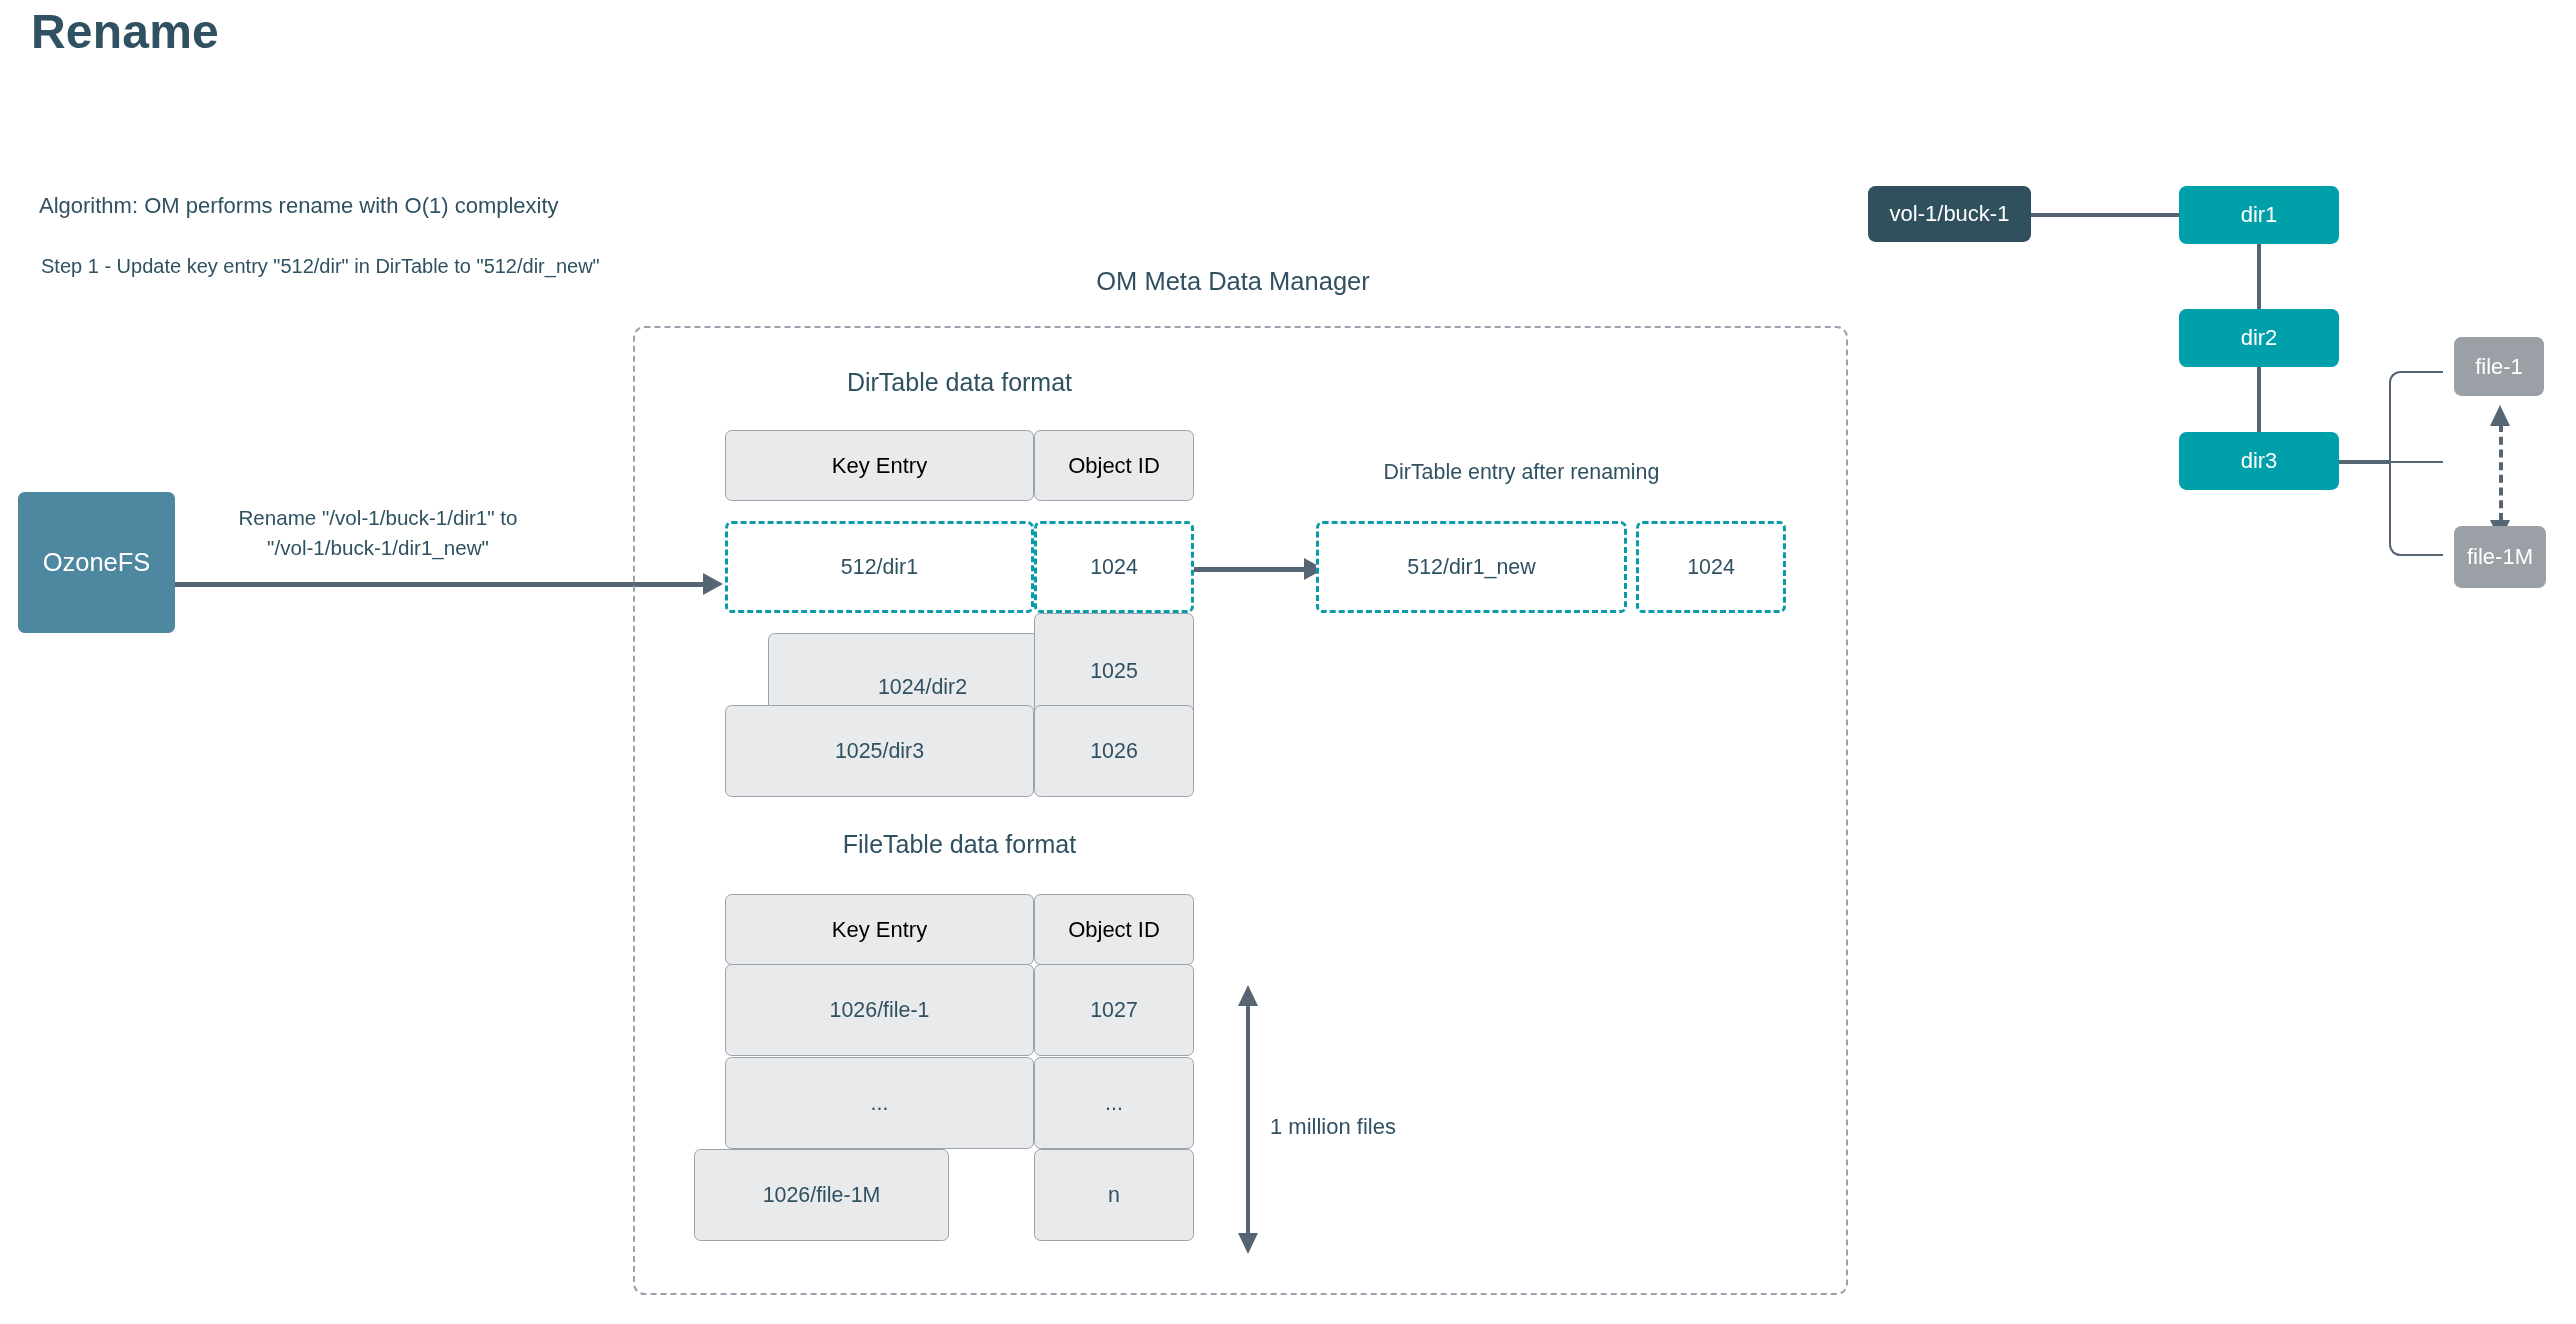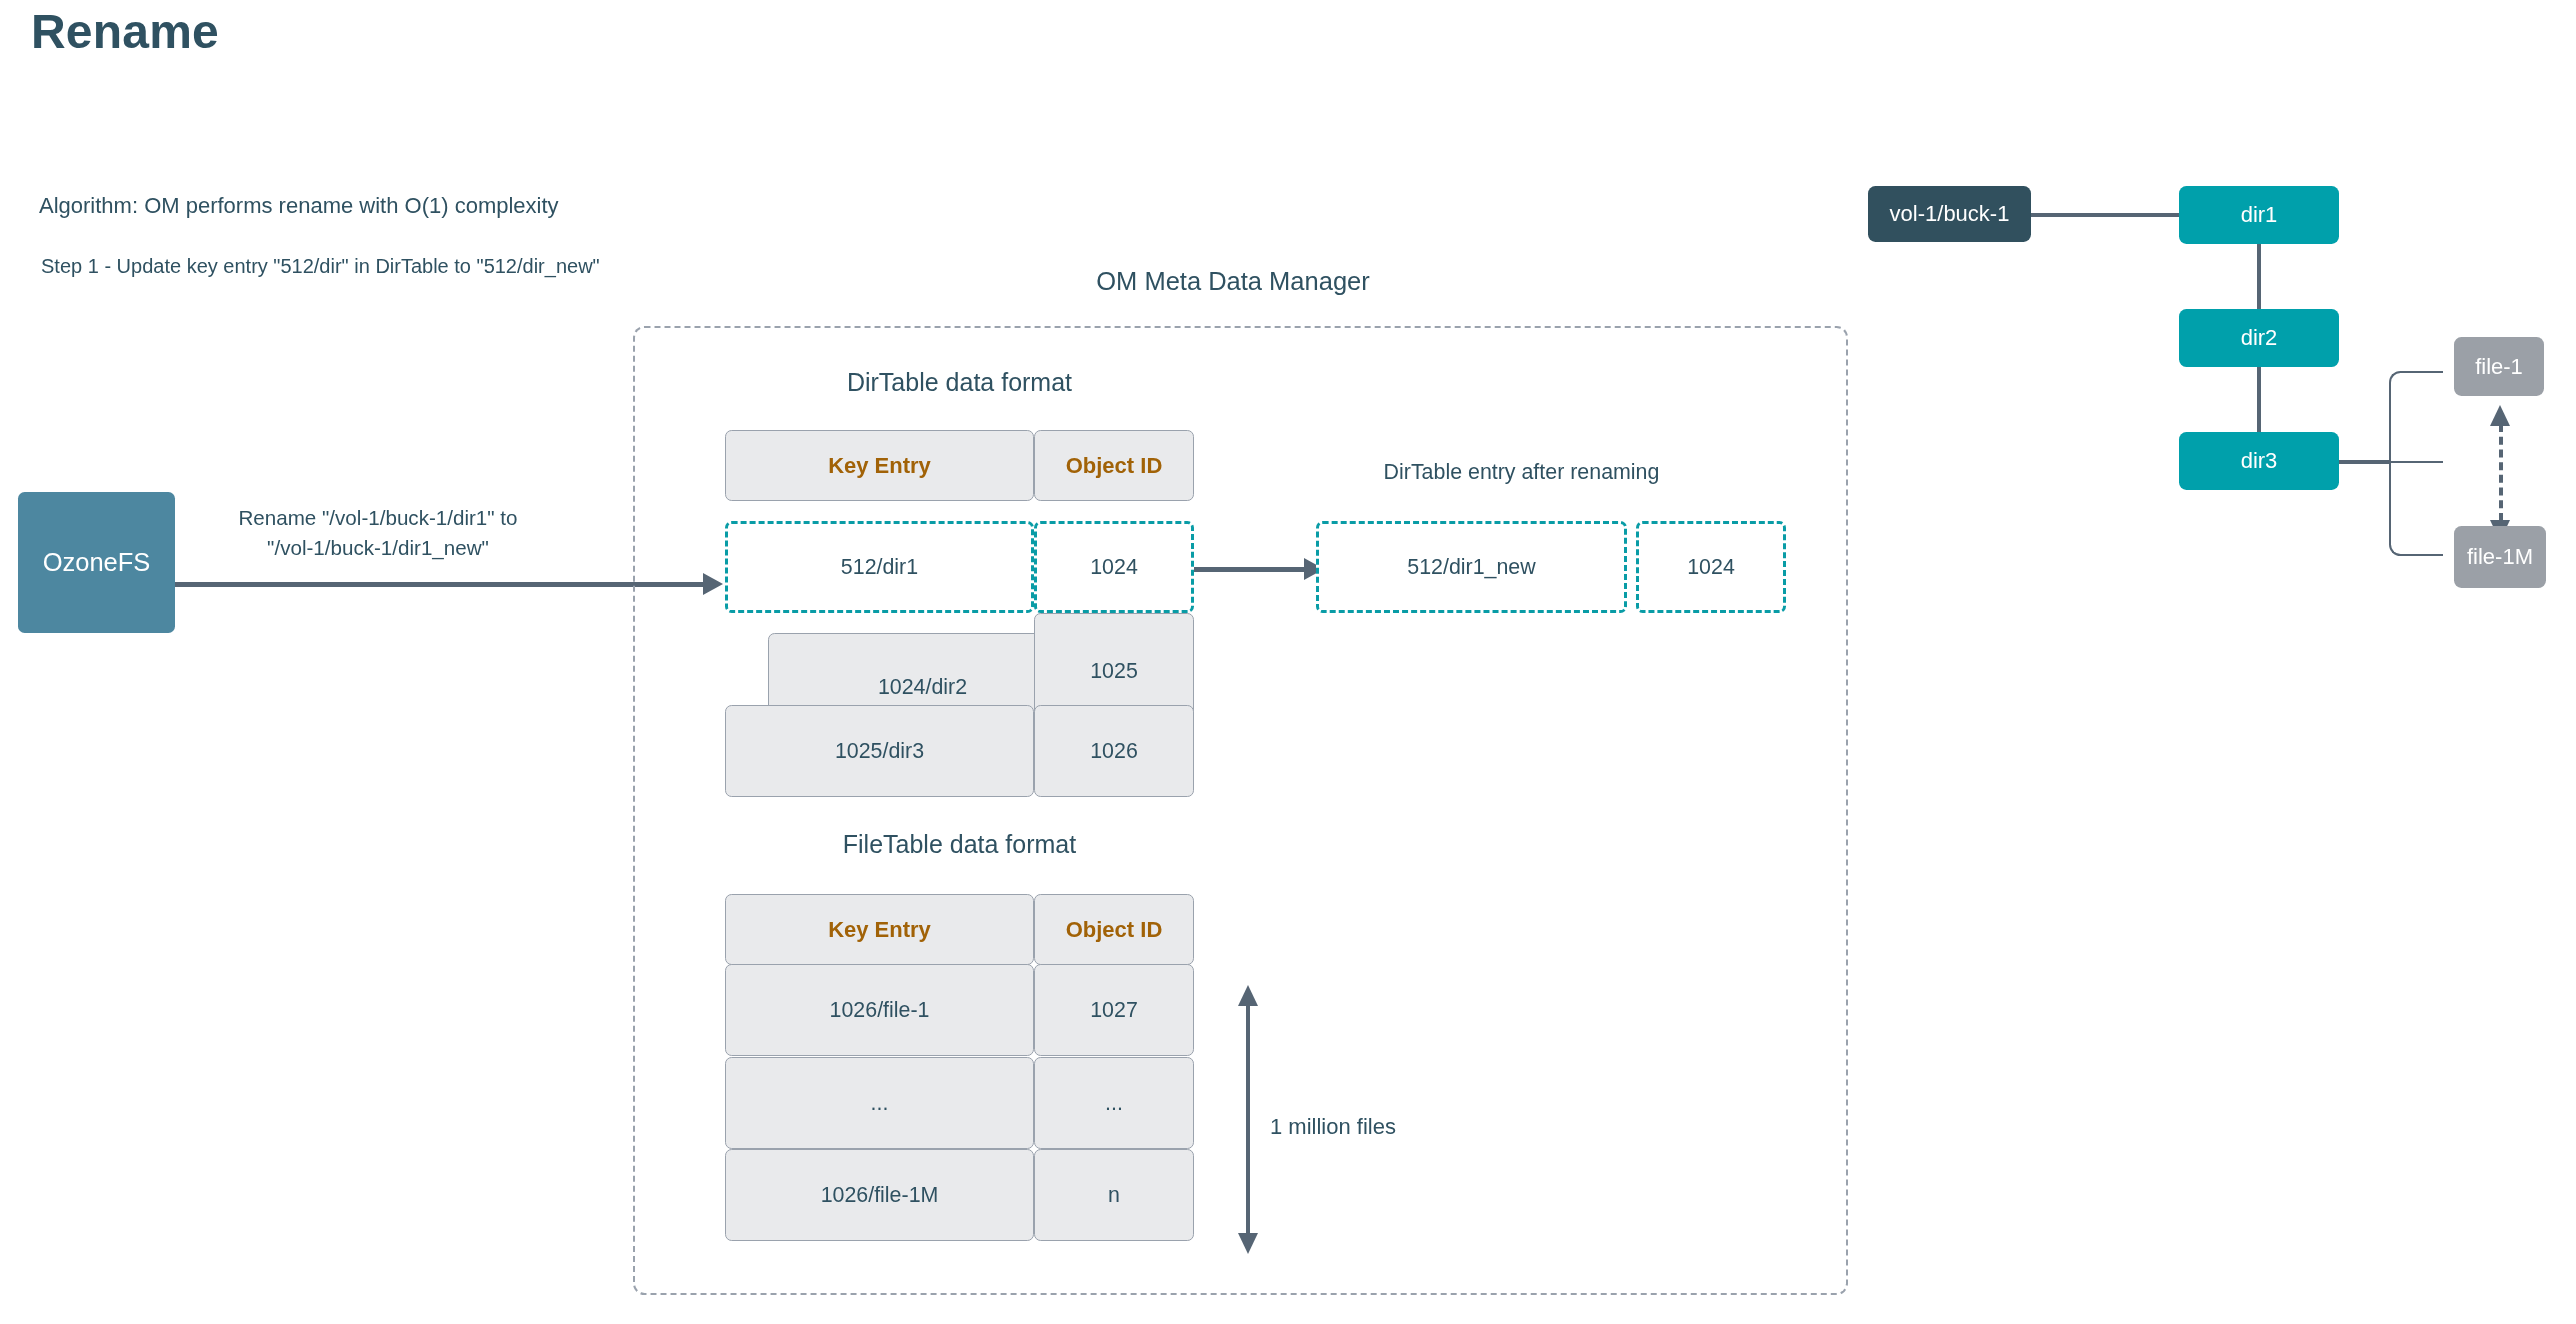--- a/index.html
+++ b/index.html
@@ -125,22 +125,22 @@
     background: #e9eaec;
     border: 1.6px solid #9aa2ad;
     border-radius: 6.6px;
     display: flex;
     align-items: center;
     justify-content: center;
     font-size: 21.4px;
     color: #2f5161;
   }
   .tbl .cell.head {
-    font-weight: bold;
-    color: #a16207;
+    font-weight: normal;
+    color: #000000;
     font-size: 22px;
   }
   .tbl .cell.hl {
     background: #ffffff;
     border: 3.3px dashed #099ca6;
     z-index: 3;
   }
   .tbl .cell.plain-dashed {
     background: #ffffff;
     border: 3.3px dashed #099ca6;
@@ -261,21 +261,21 @@
   <div class="tbl">
     <div class="cell head" style="left:725px; top:894px; width:309px; height:71px;">Key Entry</div>
     <div class="cell head" style="left:1034px; top:894px; width:160px; height:71px;">Object ID</div>
 
     <div class="cell" style="left:725px; top:964px; width:309px; height:92px;">1026/file-1</div>
     <div class="cell" style="left:1034px; top:964px; width:160px; height:92px;">1027</div>
 
     <div class="cell" style="left:725px; top:1057px; width:309px; height:92px;">...</div>
     <div class="cell" style="left:1034px; top:1057px; width:160px; height:92px;">...</div>
 
-    <div class="cell" style="left:725px; top:1149px; width:309px; height:92px;">1026/file-1M</div>
+    <div class="cell" style="left:694px; top:1149px; width:255px; height:92px;">1026/file-1M</div>
     <div class="cell" style="left:1034px; top:1149px; width:160px; height:92px;">n</div>
   </div>
 
   <div class="arrow-head-up" style="left:1238px; top:985px;"></div>
   <div class="arrow-line" style="left:1246px; top:1005px; width:4.1px; height:230px;"></div>
   <div class="arrow-head-down" style="left:1238px; top:1233px;"></div>
   <div class="million-label">1 million files</div>
 
   <div class="tree-line" style="left:2031px; top:213px; width:150px; height:4.1px;"></div>
   <div class="tree-line" style="left:2257px; top:243px; width:4.1px; height:92px;"></div>

